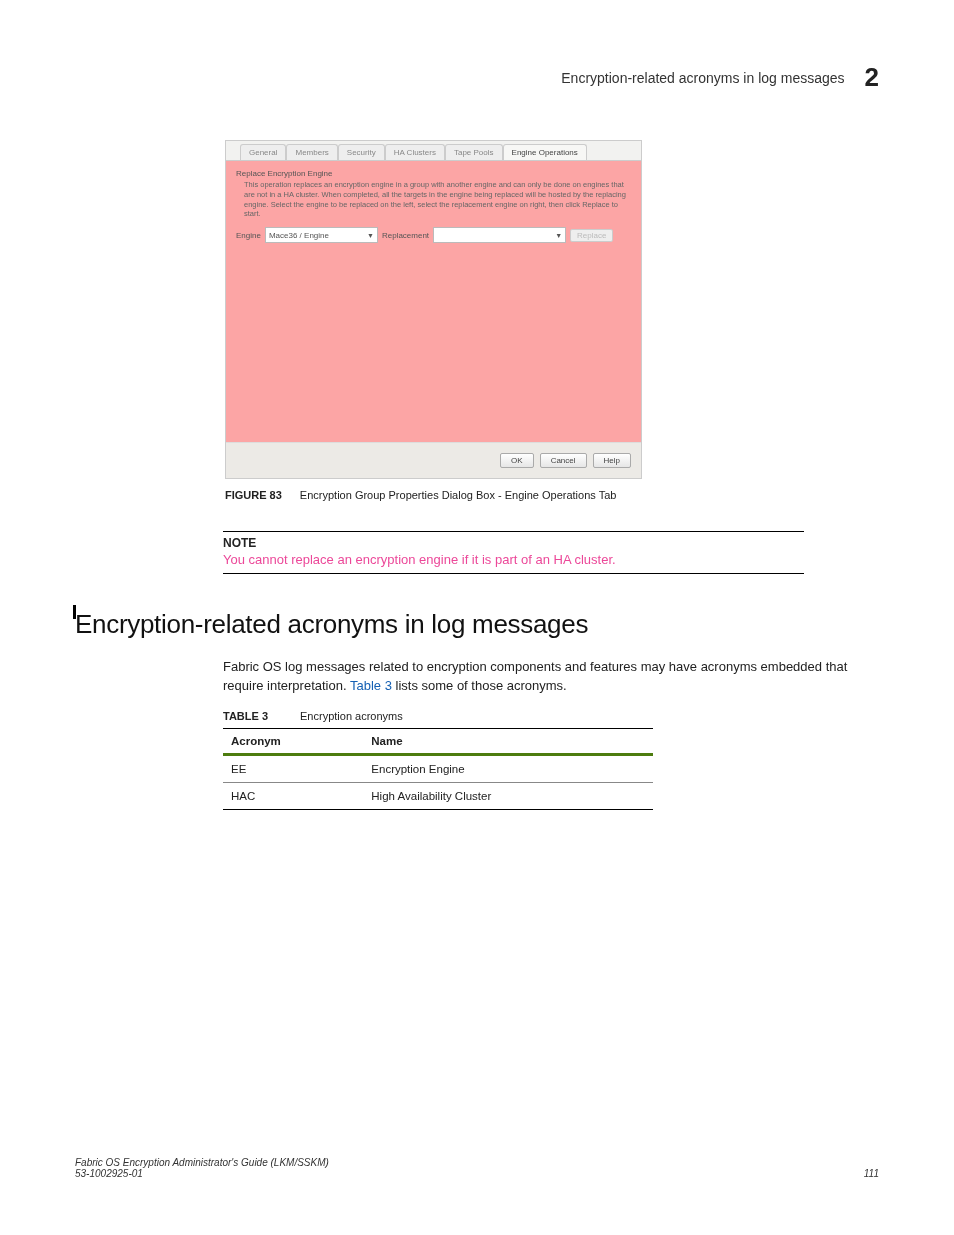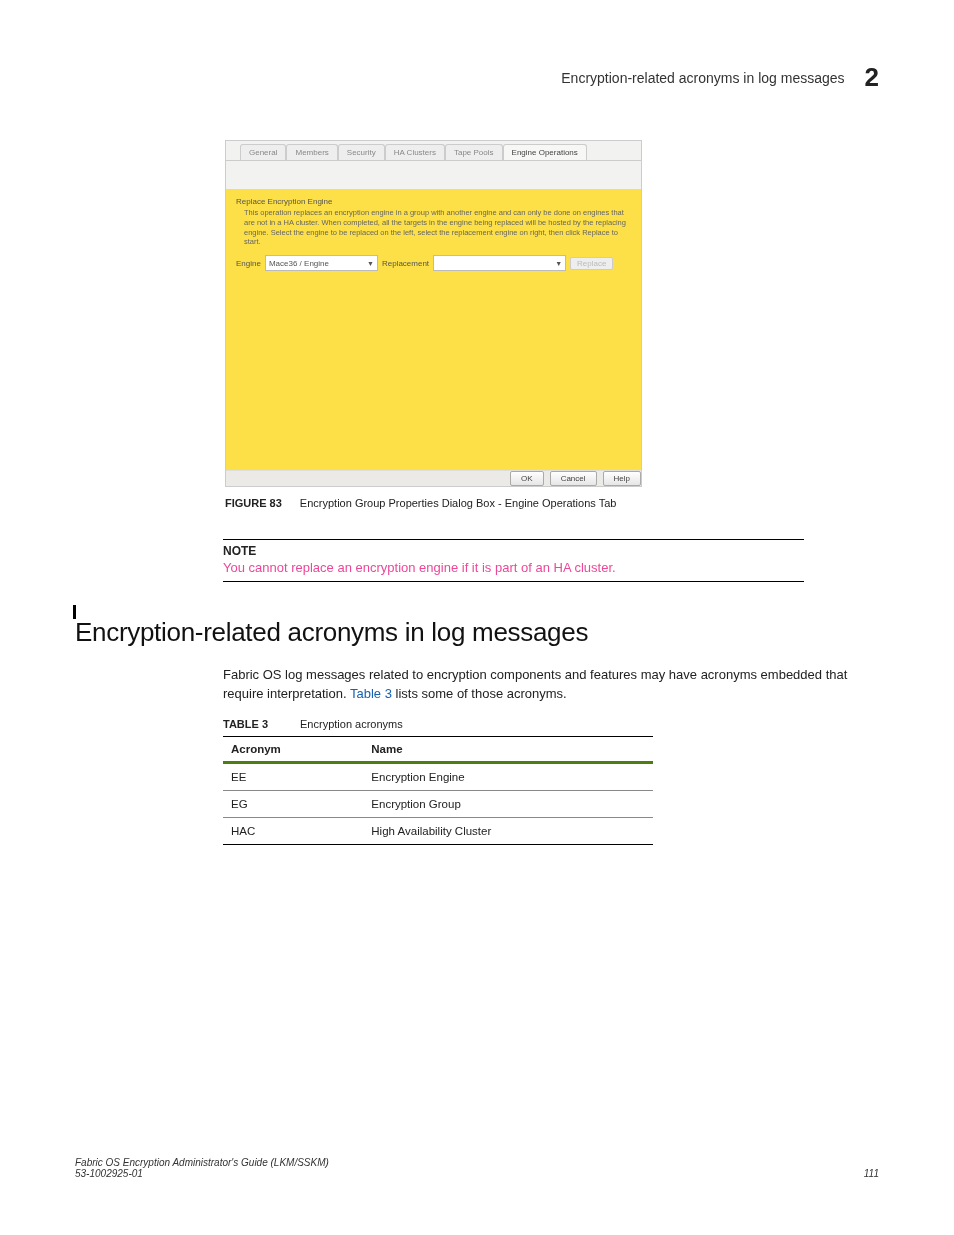--- a/index.html
+++ b/index.html
@@ -63,22 +63,21 @@
     border-radius: 3px 3px 0 0;
     background: #eee;
     color: #888;
   }
   .tab.active {
     background: #f7f7f5;
     color: #444;
   }
   .panel-body {
     padding: 8px 10px;
-    background: #fde047;
-    margin-top: 28px;
+    background: #fca5a5;
   }
   .panel-title {
     font-size: 8px;
     margin-bottom: 2px;
   }
   .panel-desc {
     font-size: 7.5px;
     line-height: 1.3;
     color: #666;
     padding-left: 8px;
@@ -118,21 +117,21 @@
     padding: 1px 6px;
     border-radius: 2px;
   }
   .big-space {
     height: 185px;
   }
   .dialog-buttons {
     display: flex;
     justify-content: flex-end;
     gap: 6px;
-    padding: 0;
+    padding: 10px;
     border-top: 1px solid #ddd;
     background: #eceae6;
   }
   .dlg-btn {
     border: 1px solid #aaa;
     background: linear-gradient(#fff,#e6e6e6);
     font-size: 8px;
     padding: 2px 10px;
     border-radius: 2px;
     color: #444;
@@ -317,24 +316,20 @@
             <th>Acronym</th>
             <th>Name</th>
           </tr>
         </thead>
         <tbody>
           <tr>
             <td>EE</td>
             <td>Encryption Engine</td>
           </tr>
           <tr>
-            <td>EG</td>
-            <td>Encryption Group</td>
-          </tr>
-          <tr>
             <td>HAC</td>
             <td>High Availability Cluster</td>
           </tr>
         </tbody>
       </table>
     </div>
 
   </div>
 
   <div class="footer">

